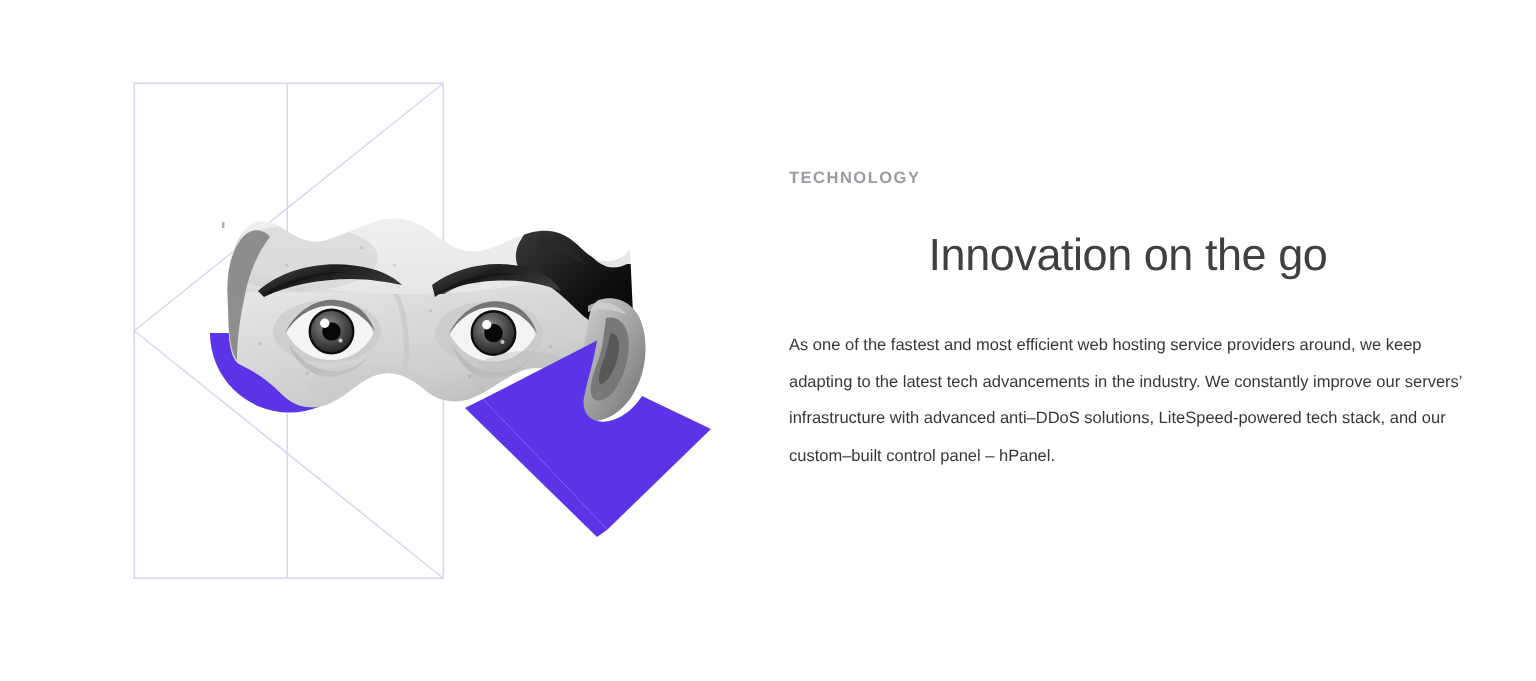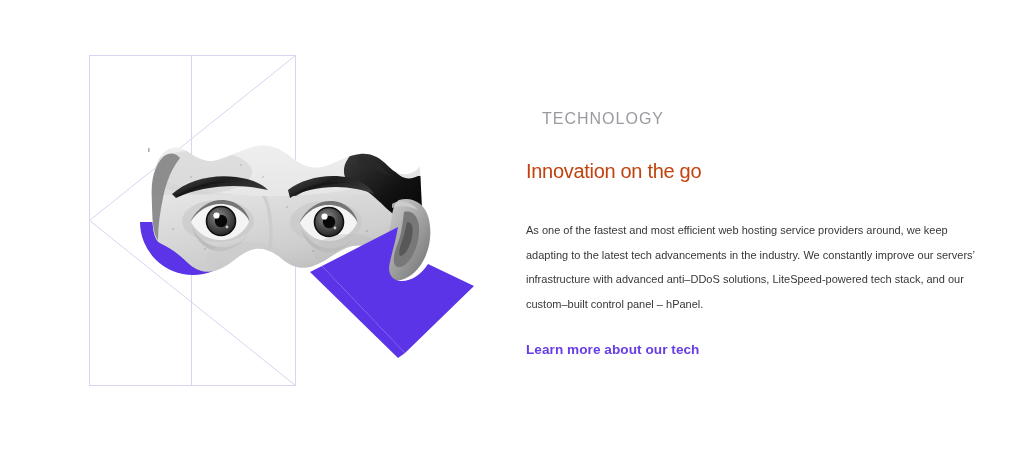--- a/index.html
+++ b/index.html
@@ -37,35 +37,36 @@
   }
 
   
   .content {
     position: absolute;
     left: 526px;
     top: 112px;
     width: 452px;
   }
   .eyebrow {
-    font-size: 16px;
+    font-size: 11px;
     line-height: 14px;
     letter-spacing: 1.0px;
     color: #9a9ba1;
     text-transform: uppercase;
-    margin: 0 0 26px 16px;
-    font-weight: 400;
+    margin: 0 0 26px 0;
+    font-weight: 700;
   }
   .headline {
-    font-size: 20px;
+    font-size: 30px;
     line-height: 38px;
     font-weight: 400;
-    color: #c2410c;
+    color: #404040;
     margin: 0 0 28px 0;
     letter-spacing: -0.3px;
+    text-align: center;
   }
   .body-copy {
     font-size: 11px;
     line-height: 24.5px;
     color: #36373b;
     margin: 0 0 24px 0;
     font-weight: 400;
     max-width: 452px;
   }
   .cta-link {
@@ -300,17 +301,16 @@
   </div>
 
   <div class="content">
 
     <p class="eyebrow">TECHNOLOGY</p>
 
     <h2 class="headline">Innovation on the go</h2>
 
     <p class="body-copy">As one of the fastest and most efficient web hosting service providers around, we keep adapting to the latest tech advancements in the industry. We constantly improve our servers’ infrastructure with advanced anti–DDoS solutions, LiteSpeed-powered tech stack, and our custom–built control panel – hPanel.</p>
 
-    <a class="cta-link" href="#">Learn more about our tech</a>
 
   </div>
 
 </div>
 
 </body></html>

